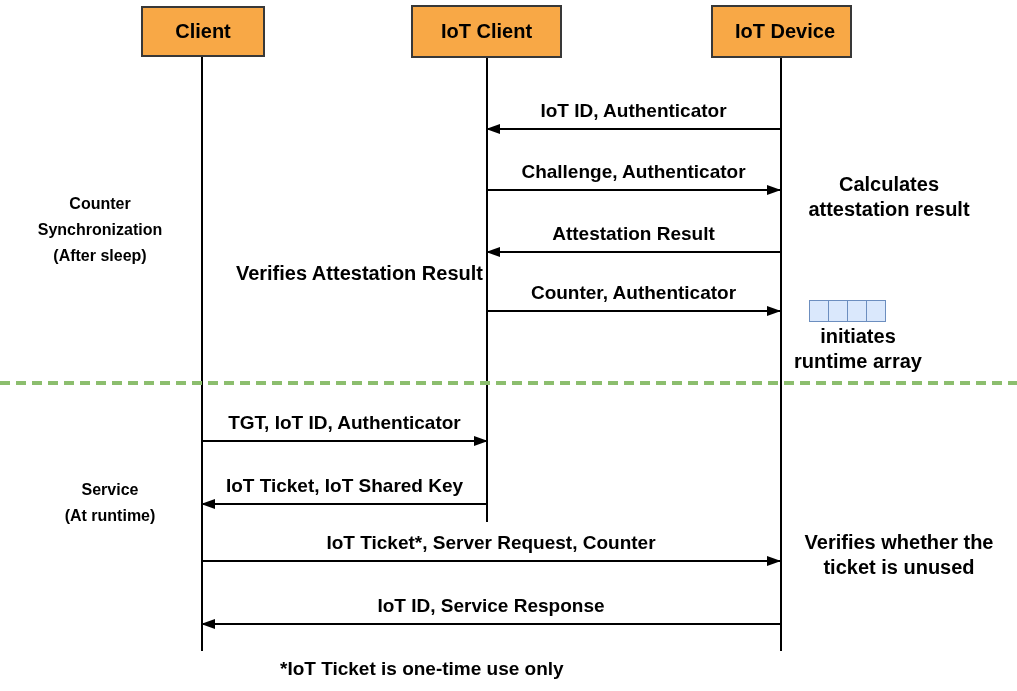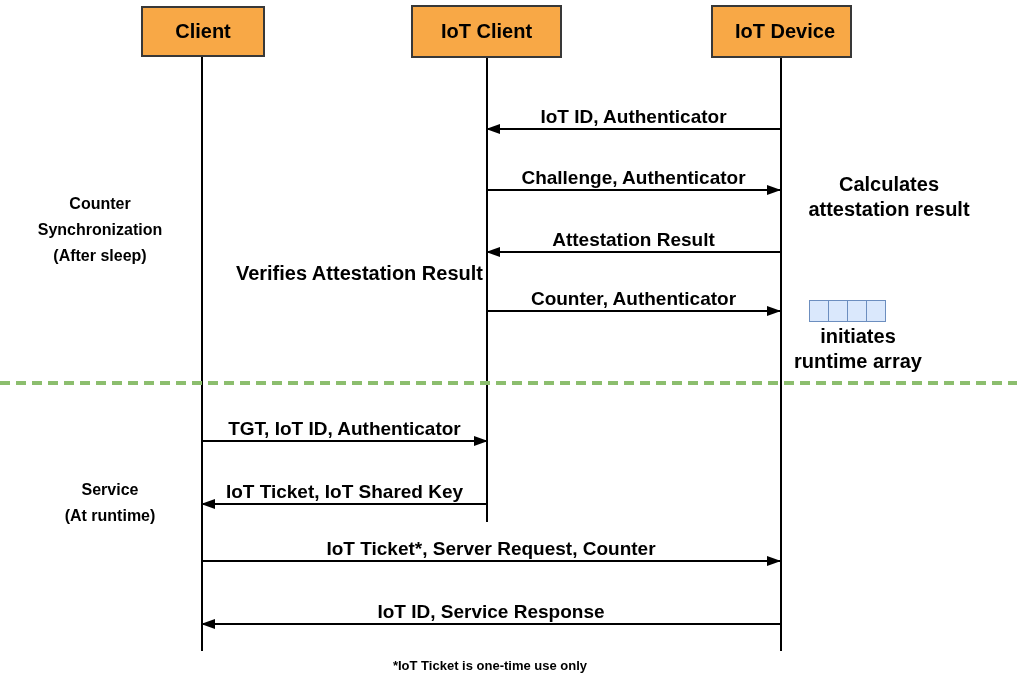--- a/index.html
+++ b/index.html
@@ -13,21 +13,21 @@
     background:var(--actor-fill,#F8A846);
     border:2px solid var(--actor-border,#383838);
     display:flex;align-items:center;justify-content:center;
     font-weight:bold;font-size:20px;box-sizing:border-box;
   }
   
   .lifeline{position:absolute;width:2px;background:var(--line,#000);}
   
   .msg{position:absolute;height:0;}
   .msg .lbl{
-    position:absolute;left:0;right:0;bottom:0;text-align:center;
+    position:absolute;left:0;right:0;bottom:6px;text-align:center;
     font-weight:bold;font-size:19px;white-space:nowrap;
   }
   .msg .line{position:absolute;left:0;right:0;top:0;height:2px;background:var(--line,#000);}
   .msg.dir-right .line::after{
     content:"";position:absolute;right:-1px;top:-4px;
     border-top:5px solid transparent;border-bottom:5px solid transparent;
     border-left:14px solid var(--line,#000);
   }
   .msg.dir-left .line::before{
     content:"";position:absolute;left:-1px;top:-4px;
@@ -47,21 +47,21 @@
   }
   
   .cell-row{position:absolute;display:flex;}
   .cell{
     width:20px;height:22px;box-sizing:border-box;
     background:var(--cell-fill,#DAE8FC);
     border:1px solid var(--cell-border,#6C8EBF);
     margin-left:-1px;
   }
   .cell:first-child{margin-left:0;}
-  .footnote{position:absolute;font-weight:bold;font-size:13px;text-align:center;white-space:nowrap;}
+  .footnote{position:absolute;font-weight:bold;font-size:19px;text-align:left;white-space:nowrap;}
 </style>
 </head>
 <body>
 
 <div id="canvas">
 
   <div class="actor" style="left:141px;top:6px;width:124px;height:51px;">
     <span>Client</span>
   </div>
   <div class="actor" style="left:411px;top:5px;width:151px;height:53px;">
@@ -141,16 +141,20 @@
   <div class="msg dir-right" style="left:202px;top:560px;width:578px;">
     <div class="lbl">IoT Ticket*, Server Request, Counter</div>
     <div class="line"></div>
   </div>
 
   <div class="msg dir-left" style="left:202px;top:623px;width:578px;">
     <div class="lbl">IoT ID, Service Response</div>
     <div class="line"></div>
   </div>
 
+  <div class="note annot" style="left:786px;top:530px;width:226px;">
+    <span class="ln">Verifies whether the</span>
+    <span class="ln">ticket is unused</span>
+  </div>
 
   <div class="footnote" style="left:280px;top:658px;width:420px;">*IoT Ticket is one-time use only</div>
 
 </div>
 
 </body></html>

